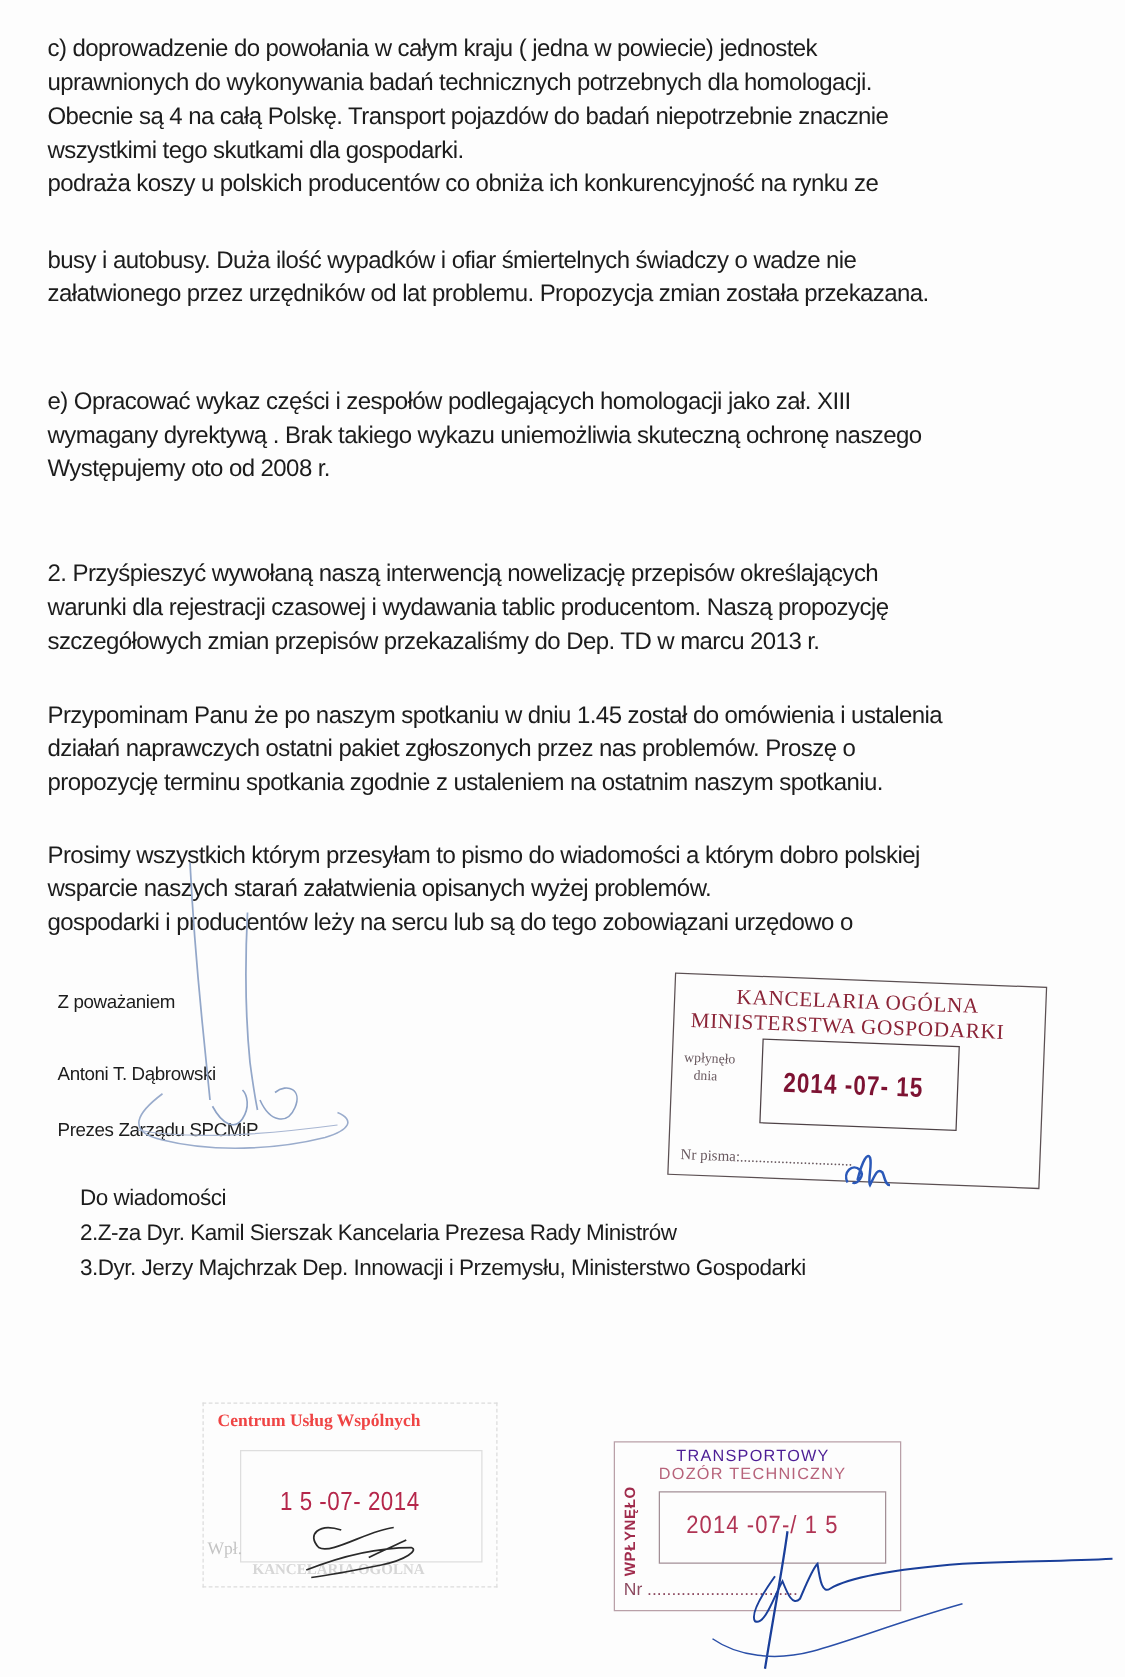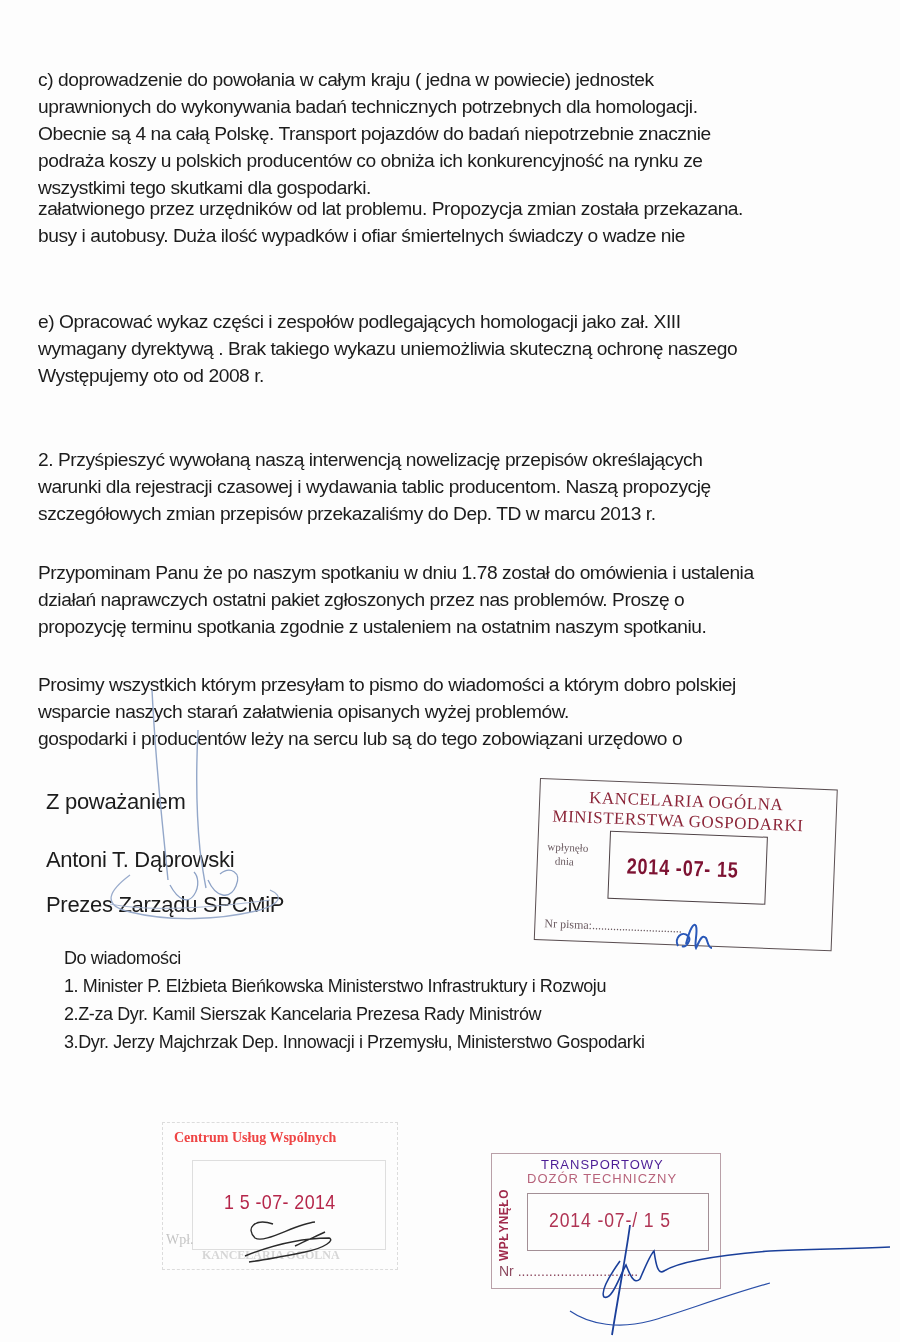--- a/index.html
+++ b/index.html
@@ -10,21 +10,21 @@
       font-family: "Liberation Sans", sans-serif;
       color: #1c1c1c;
     }
     .para {
       position: absolute; left: 38px; width: 850px;
       font-size: 19.2px; line-height: 27px;
       letter-spacing: -0.45px;
       white-space: nowrap;
     }
     .para .ln { display: block; }
-    .closing { position: absolute; left: 46px; font-size: 22px; line-height: 27px; letter-spacing: -0.3px; }
+    .closing { position: absolute; left: 46px; font-size: 15px; line-height: 27px; letter-spacing: -0.3px; }
     .cc { position: absolute; left: 64px; font-size: 18px; line-height: 28px; letter-spacing: -0.4px; }
     .cc .ln { display: block; white-space: nowrap; }
     .cc .serif { font-family: "Liberation Serif", serif; font-size: 19px; letter-spacing: -0.2px; }
 
     
     .stamp { position: absolute; color: #8b1f3a; font-family: "Liberation Serif", serif; }
     .stamp-frame { position: absolute; border: 1.5px solid #5a4a4e; }
     .stamp-kanc { left: 540px; top: 778px; width: 300px; height: 168px; transform: rotate(2.2deg); transform-origin: left top; }
     .stamp-kanc .stamp-frame.outer { left: 0; top: 0; width: 296px; height: 160px; border-color: #5b4f52; }
     .stamp-kanc .title1 { position: absolute; left: 50px; top: 8px; font-size: 17px; letter-spacing: 0.5px; color: #8b2538; }
@@ -52,47 +52,47 @@
     .stamp-tdt .date { position: absolute; left: 58px; top: 56px; font-family: "Liberation Sans", sans-serif; font-size: 20px; letter-spacing: 1px; color: #b03454; transform: scaleX(0.88); transform-origin: left center; }
     .stamp-tdt .nr { position: absolute; left: 8px; top: 110px; font-family: "Liberation Sans", sans-serif; font-size: 14px; color: #8d4a60; white-space: nowrap; }
 
     svg.sig { position: absolute; overflow: visible; pointer-events: none; }
   </style>
 </head>
 <body>
 
 <div class="page">
 
-  <div class="para" style="top:26px;margin-top:40px;">
+  <div class="para" style="top:26px;">
     <span class="ln">c) doprowadzenie do powołania w całym kraju ( jedna w powiecie) jednostek</span>
     <span class="ln">uprawnionych do wykonywania  badań technicznych potrzebnych dla homologacji.</span>
     <span class="ln">Obecnie są 4 na całą Polskę. Transport pojazdów do badań niepotrzebnie znacznie</span>
+    <span class="ln">wszystkimi tego skutkami dla gospodarki.</span>
     <span class="ln">podraża koszy u polskich producentów co obniża ich konkurencyjność na rynku ze</span>
-    <span class="ln">wszystkimi tego skutkami dla gospodarki.</span>
   </div>
 
   <div class="para" style="top:195px;">
+    <span class="ln">busy i autobusy. Duża ilość wypadków i ofiar śmiertelnych świadczy o wadze nie</span>
     <span class="ln">załatwionego przez urzędników od lat problemu. Propozycja zmian została przekazana.</span>
-    <span class="ln">busy i autobusy. Duża ilość wypadków i ofiar śmiertelnych świadczy o wadze nie</span>
   </div>
 
   <div class="para" style="top:308px;">
     <span class="ln">e) Opracować wykaz części i zespołów podlegających homologacji jako zał. XIII</span>
     <span class="ln">wymagany dyrektywą . Brak takiego wykazu uniemożliwia skuteczną ochronę naszego</span>
     <span class="ln">Występujemy oto od 2008 r.</span>
   </div>
 
   <div class="para" style="top:446px;">
     <span class="ln">2. Przyśpieszyć wywołaną naszą interwencją nowelizację przepisów  określających</span>
     <span class="ln">warunki dla rejestracji czasowej i wydawania tablic producentom. Naszą propozycję</span>
     <span class="ln">szczegółowych zmian przepisów przekazaliśmy do Dep. TD w marcu 2013 r.</span>
   </div>
 
   <div class="para" style="top:559px;">
-    <span class="ln">Przypominam Panu że po naszym spotkaniu w dniu 1.78  został do omówienia i ustalenia</span>
+    <span class="ln">Przypominam Panu że po naszym spotkaniu w dniu 1.45  został do omówienia i ustalenia</span>
     <span class="ln">działań naprawczych  ostatni pakiet zgłoszonych przez nas  problemów. Proszę o</span>
     <span class="ln">propozycję terminu spotkania zgodnie z ustaleniem na ostatnim naszym spotkaniu.</span>
   </div>
 
   <div class="para" style="top:671px;">
     <span class="ln">Prosimy wszystkich którym przesyłam to pismo do wiadomości a którym dobro polskiej</span>
     <span class="ln">wsparcie naszych starań załatwienia opisanych wyżej problemów.</span>
     <span class="ln">gospodarki i producentów leży na sercu lub są do tego zobowiązani urzędowo o</span>
   </div>
 
@@ -118,21 +118,20 @@
     <div class="stamp-frame inner"></div>
     <div class="date">2014 -07- 15</div>
     <div class="nr">Nr pisma:..............................</div>
   </div>
   <svg class="sig" style="left:672px; top:918px;" width="50" height="40">
     <path d="M6 28 C2 20 10 12 16 18 C20 22 14 30 10 28 M14 26 C18 10 22 4 24 8 C26 14 22 26 24 30 C28 22 30 16 34 20 C36 24 36 30 40 30" stroke="#2a58b8" stroke-width="2" fill="none"></path>
   </svg>
 
   <div class="cc" style="top:944px;">
     <span class="ln">Do wiadomości</span>
-    <span class="ln">1. Minister P. Elżbieta Bieńkowska Ministerstwo Infrastruktury i Rozwoju</span>
     <span class="ln">2.Z-za Dyr. Kamil Sierszak  Kancelaria Prezesa Rady Ministrów</span>
     <span class="ln">3.Dyr. Jerzy Majchrzak Dep. Innowacji i Przemysłu, Ministerstwo Gospodarki</span>
   </div>
 
   <div class="stamp stamp-faded">
     <div class="stamp-frame outer"></div>
     <div class="title">Centrum Usług Wspólnych</div>
     <div class="stamp-frame inner"></div>
     <div class="lbl">Wpł.</div>
     <div class="date">1 5  -07- 2014</div>

